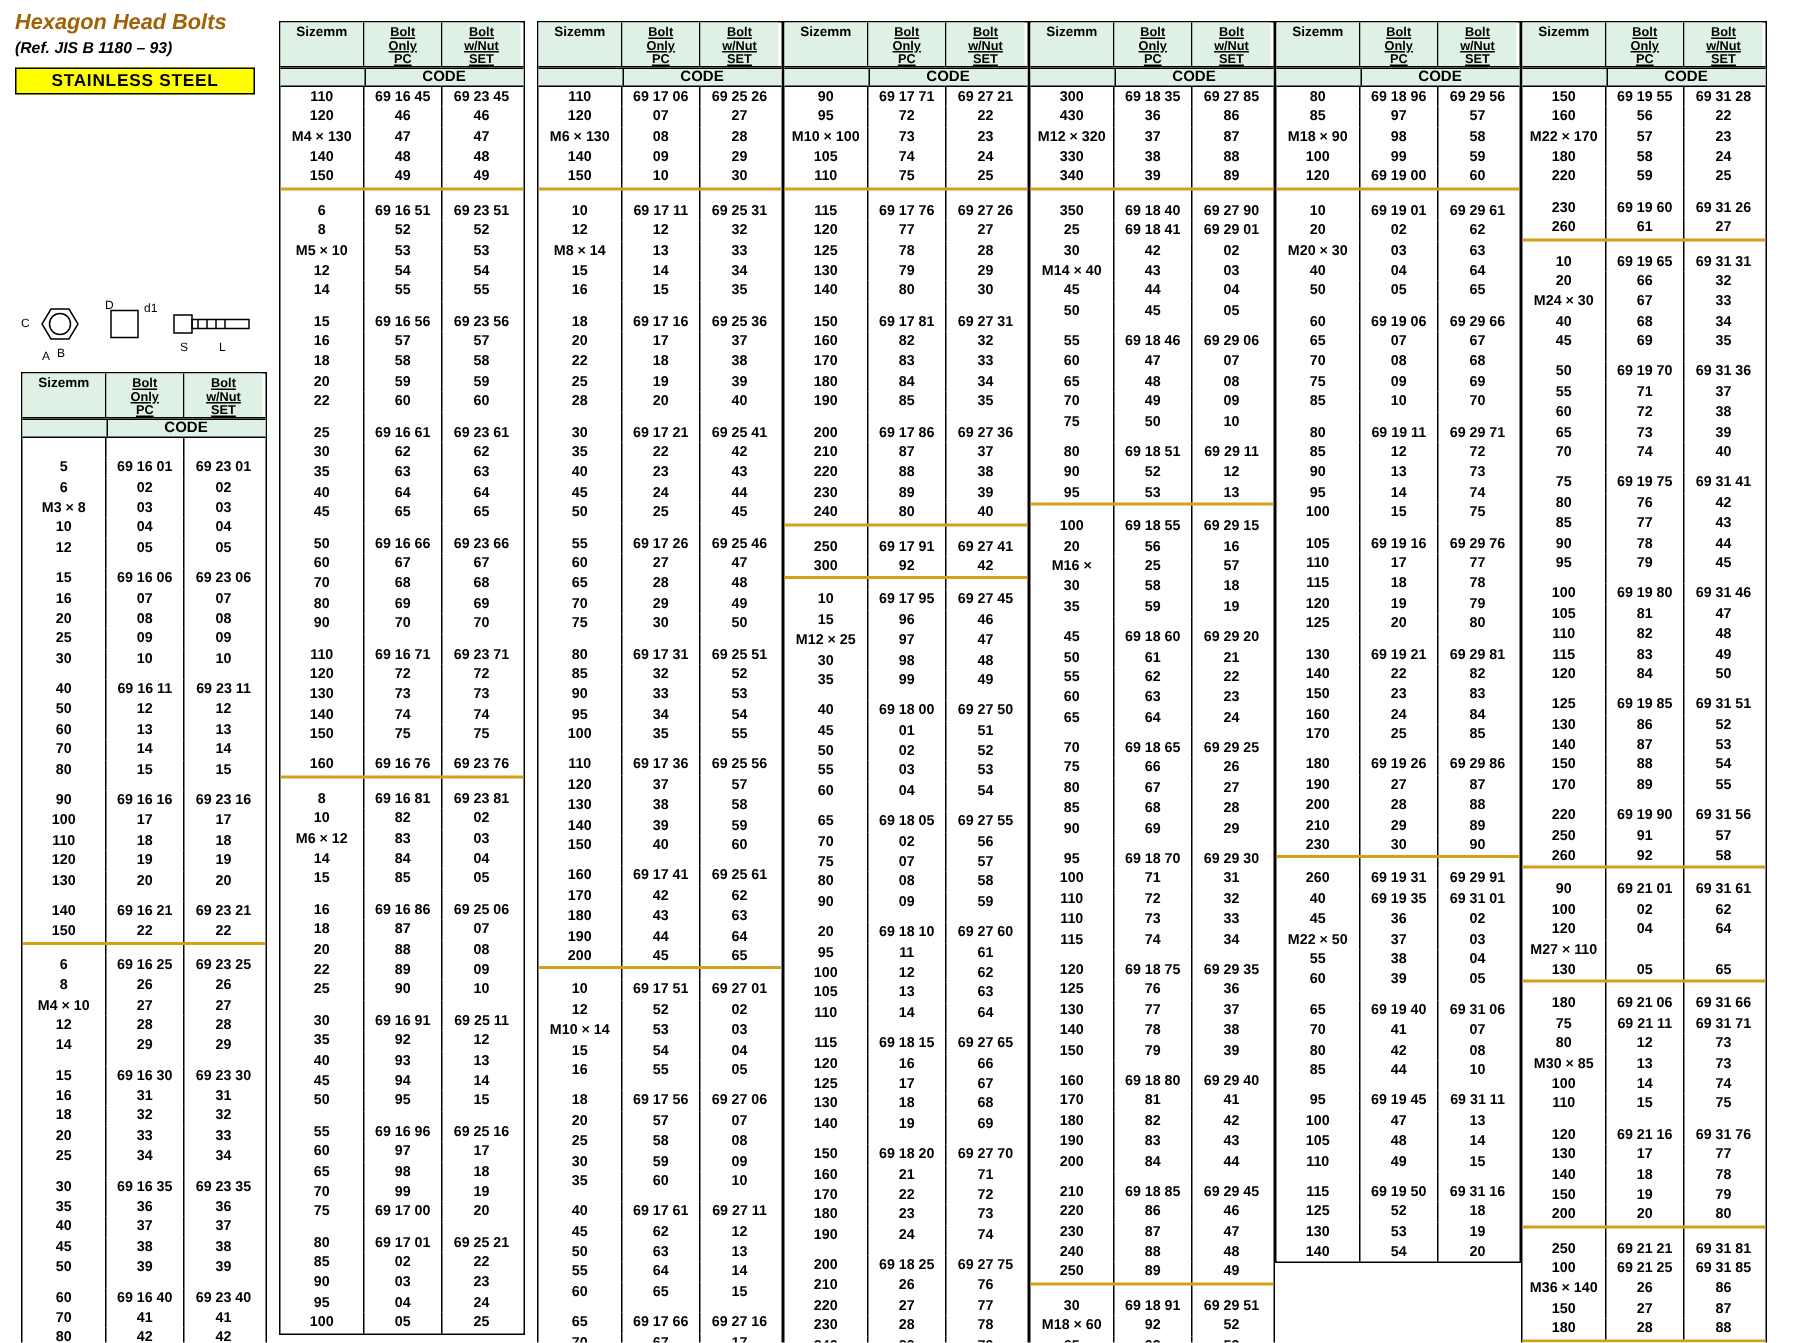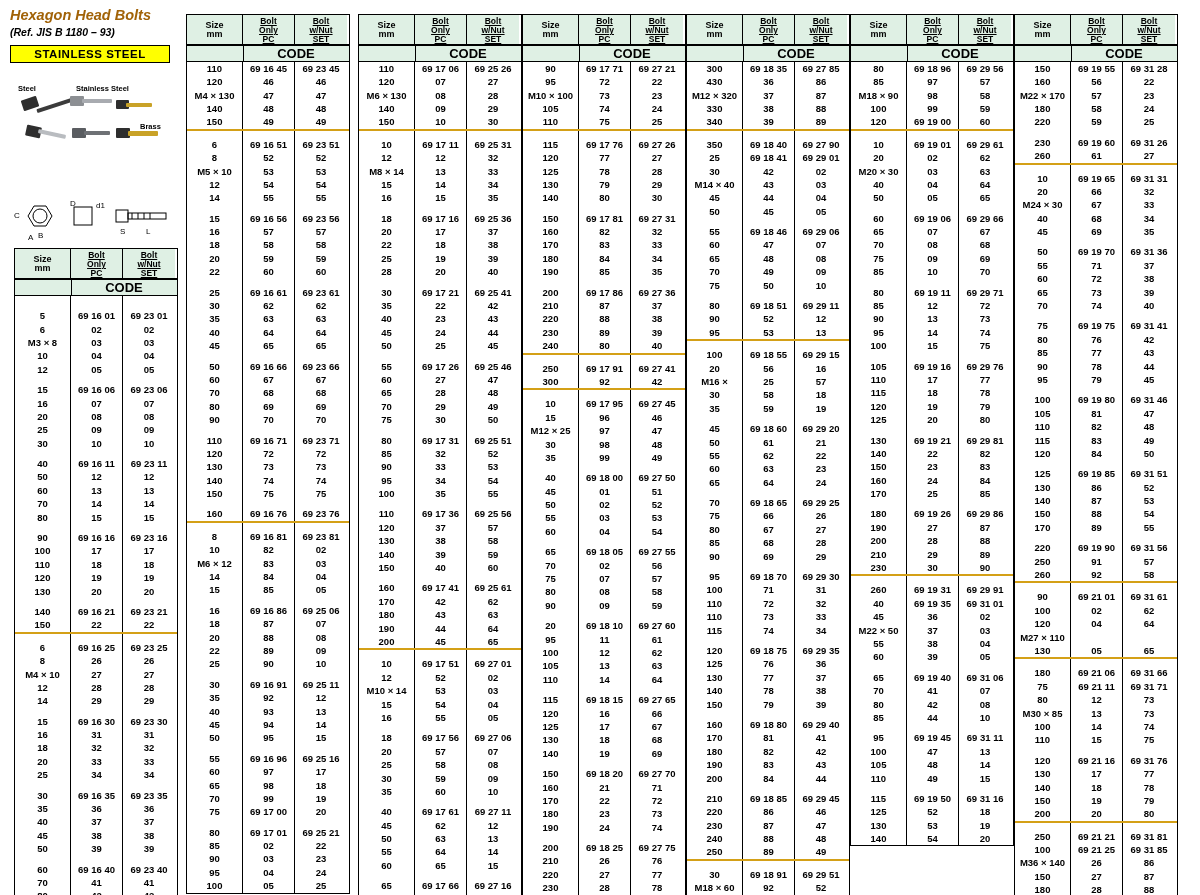--- a/index.html
+++ b/index.html
@@ -19,23 +19,23 @@
   .brass{background:#c9a227;}
   .steel{background:#b9bcc0;}
 
   .dims{position:absolute;left:12px;top:200px;width:165px;height:46px;font-size:8px;}
 
   
   .block{position:absolute;border:1px solid #000;background:#fff;}
   .bhead{display:flex;border-bottom:1px solid #000;}
   .bhead .h{background:#dff0e4;border-right:1px solid #000;box-sizing:border-box;text-align:center;font-weight:bold;}
   .bhead .h:last-child{border-right:none;}
-  .h-size{width:56px;font-size:9px;display:flex;flex-direction:column;justify-content:center;line-height:1.05;padding-top:2px;}
+  .h-size{width:56px;font-size:9px;display:flex;flex-direction:row;justify-content:center;line-height:1.05;padding-top:2px;}
   .h-two{width:52px;font-size:8.5px;line-height:1.05;padding-top:2px;text-decoration:underline;}
-  .code-row{background:#dff0e4;border-top:1px solid #000;border-bottom:1px solid #000;font-size:13px;font-weight:bold;text-align:center;}
+  .code-row{background:#dff0e4;border-top:1px solid #000;border-bottom:1px solid #000;font-size:10px;font-weight:bold;text-align:center;}
   .body{display:block;}
   .row{display:flex;height:13.4px;}
   .row > div{box-sizing:border-box;text-align:center;font-size:9.5px;font-weight:bold;line-height:13.4px;white-space:nowrap;}
   .c-size{width:56px;border-right:1px solid #000;}
   .c-a{width:52px;border-right:1px solid #000;}
   .c-b{width:52px;}
   .sep{height:7px;}
   .sep.gold{border-top:2px solid #d4a017;}
   .sizelabel{font-size:9.5px;}
 </style>
@@ -43,39 +43,20 @@
 <body>
 
 <div class="page">
 
   <div class="hdr">
     <div class="title">Hexagon Head Bolts</div>
     <div class="ref">(Ref. JIS B 1180 – 93)</div>
     <div class="ss-band">STAINLESS STEEL</div>
   </div>
 
-  <div class="photo">
-    <div class="lbl" style="left:6px;top:0;">Steel</div>
-    <div class="lbl" style="left:64px;top:0;">Stainless Steel</div>
-    <div class="lbl" style="left:128px;top:38px;">Brass</div>
-
-    <div class="bolt head" style="left:10px;top:14px;width:16px;height:11px;transform:rotate(-18deg);"></div>
-    <div class="bolt" style="left:24px;top:19px;width:40px;height:4px;transform:rotate(-18deg);"></div>
-    <div class="bolt head" style="left:58px;top:12px;width:14px;height:10px;background:#8c8f93;"></div>
-    <div class="bolt" style="left:70px;top:15px;width:30px;height:4px;background:#a8abb0;"></div>
-    <div class="bolt head brass" style="left:104px;top:16px;width:13px;height:9px;"></div>
-    <div class="bolt brass" style="left:114px;top:19px;width:26px;height:4px;"></div>
-
-    <div class="bolt head steel" style="left:14px;top:42px;width:15px;height:11px;transform:rotate(12deg);"></div>
-    <div class="bolt steel" style="left:26px;top:48px;width:28px;height:4px;transform:rotate(12deg);"></div>
-    <div class="bolt head" style="left:60px;top:44px;width:14px;height:10px;background:#5a5d61;"></div>
-    <div class="bolt" style="left:72px;top:47px;width:26px;height:4px;background:#6e7175;"></div>
-    <div class="bolt head brass" style="left:104px;top:44px;width:14px;height:10px;"></div>
-    <div class="bolt brass" style="left:116px;top:47px;width:30px;height:5px;"></div>
-  </div>
 
   <div class="dims">
     <svg width="165" height="46">
       <polygon points="22,6 34,6 40,16 34,26 22,26 16,16" fill="none" stroke="#000" stroke-width="1"></polygon>
       <circle cx="28" cy="16" r="7" fill="none" stroke="#000" stroke-width="1"></circle>
       <text x="2" y="18" font-size="8" font-family="Liberation Sans">C</text>
       <text x="26" y="38" font-size="8" font-family="Liberation Sans">B</text>
       <text x="16" y="40" font-size="8" font-family="Liberation Sans">A</text>
       <rect x="62" y="7" width="18" height="18" fill="none" stroke="#000" stroke-width="1"></rect>
       <text x="58" y="6" font-size="8" font-family="Liberation Sans">D</text>

